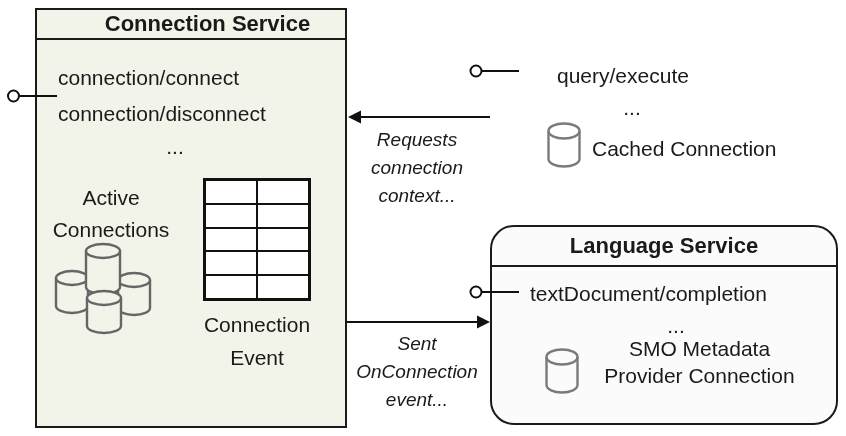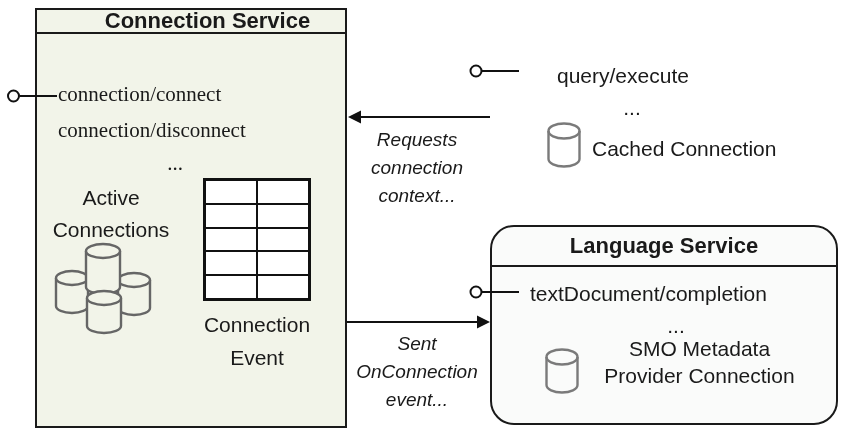--- a/index.html
+++ b/index.html
@@ -25,31 +25,31 @@
     width: 100%;
     border-bottom: 2px solid #1a1a1a;
     box-sizing: border-box;
     display: flex;
     align-items: center;
     justify-content: center;
     font-weight: bold;
     font-size: 22px;
   }
   #connection-box { left: 35px; top: 8px; width: 312px; height: 420px; background: #f2f4e9; }
-  #connection-box .box-header { height: 24px; padding-left: 33px; }
+  #connection-box .box-header { height: 30px; padding-left: 33px; }
   #query-box { left: 490px; top: 8px; width: 348px; height: 187px; background: #fafbfa; }
   #query-box .box-header { height: 39px; }
   #language-box { left: 490px; top: 225px; width: 348px; height: 200px; background: #fafbfa; border-radius: 24px; }
   #language-box .box-header { height: 40px; }
 
   .abs { position: absolute; }
   .body-text { font-size: 21px; line-height: 36px; white-space: nowrap; }
   .centered { text-align: center; }
 
-  #conn-methods { left: 58px; top: 76px; width: 234px; font-family: Liberation Serif, serif; }
+  #conn-methods { left: 58px; top: 60px; width: 234px; }
   #conn-methods .ellipsis-line { text-align: center; line-height: 30px; }
 
   #active-connections-label { left: 35px; top: 182px; width: 152px; line-height: 32px; }
   #callbacks-label { left: 187px; top: 308px; width: 140px; line-height: 33px; }
 
   #cyl-cluster { left: 54px; top: 241px; }
 
   #callback-table {
     left: 203px; top: 178px; width: 108px; height: 123px;
     border: 2px solid #111;

